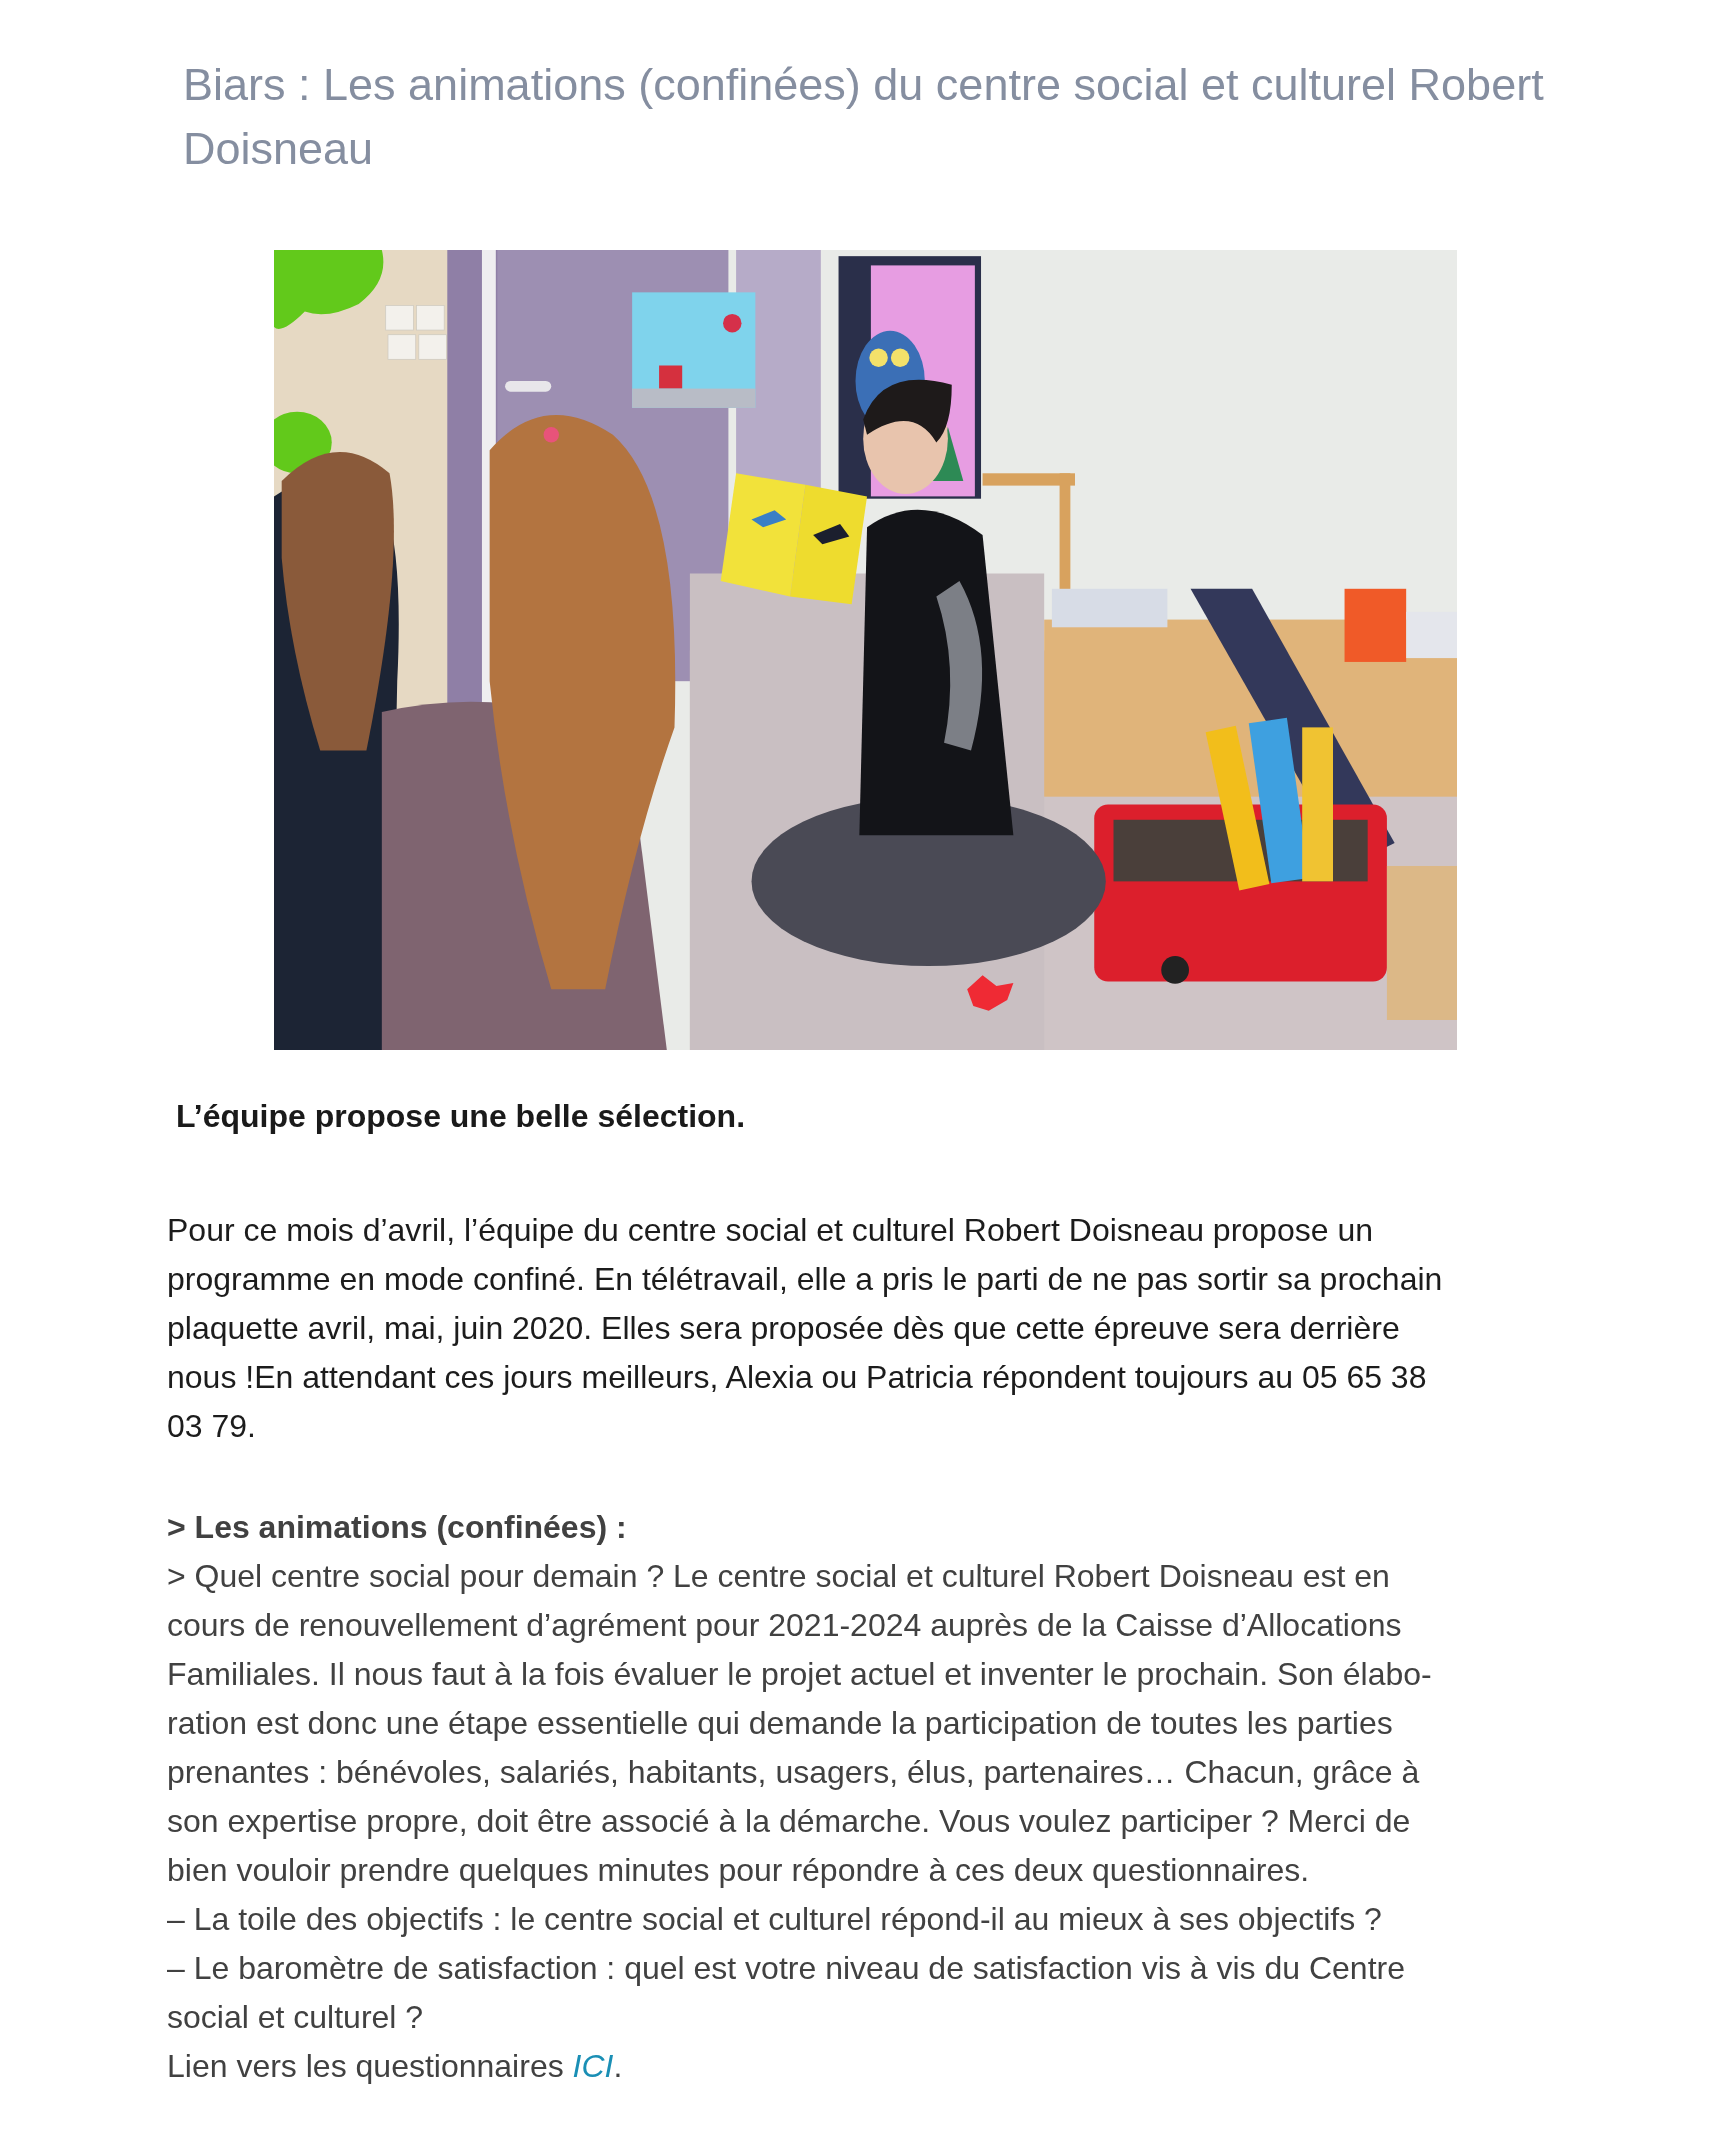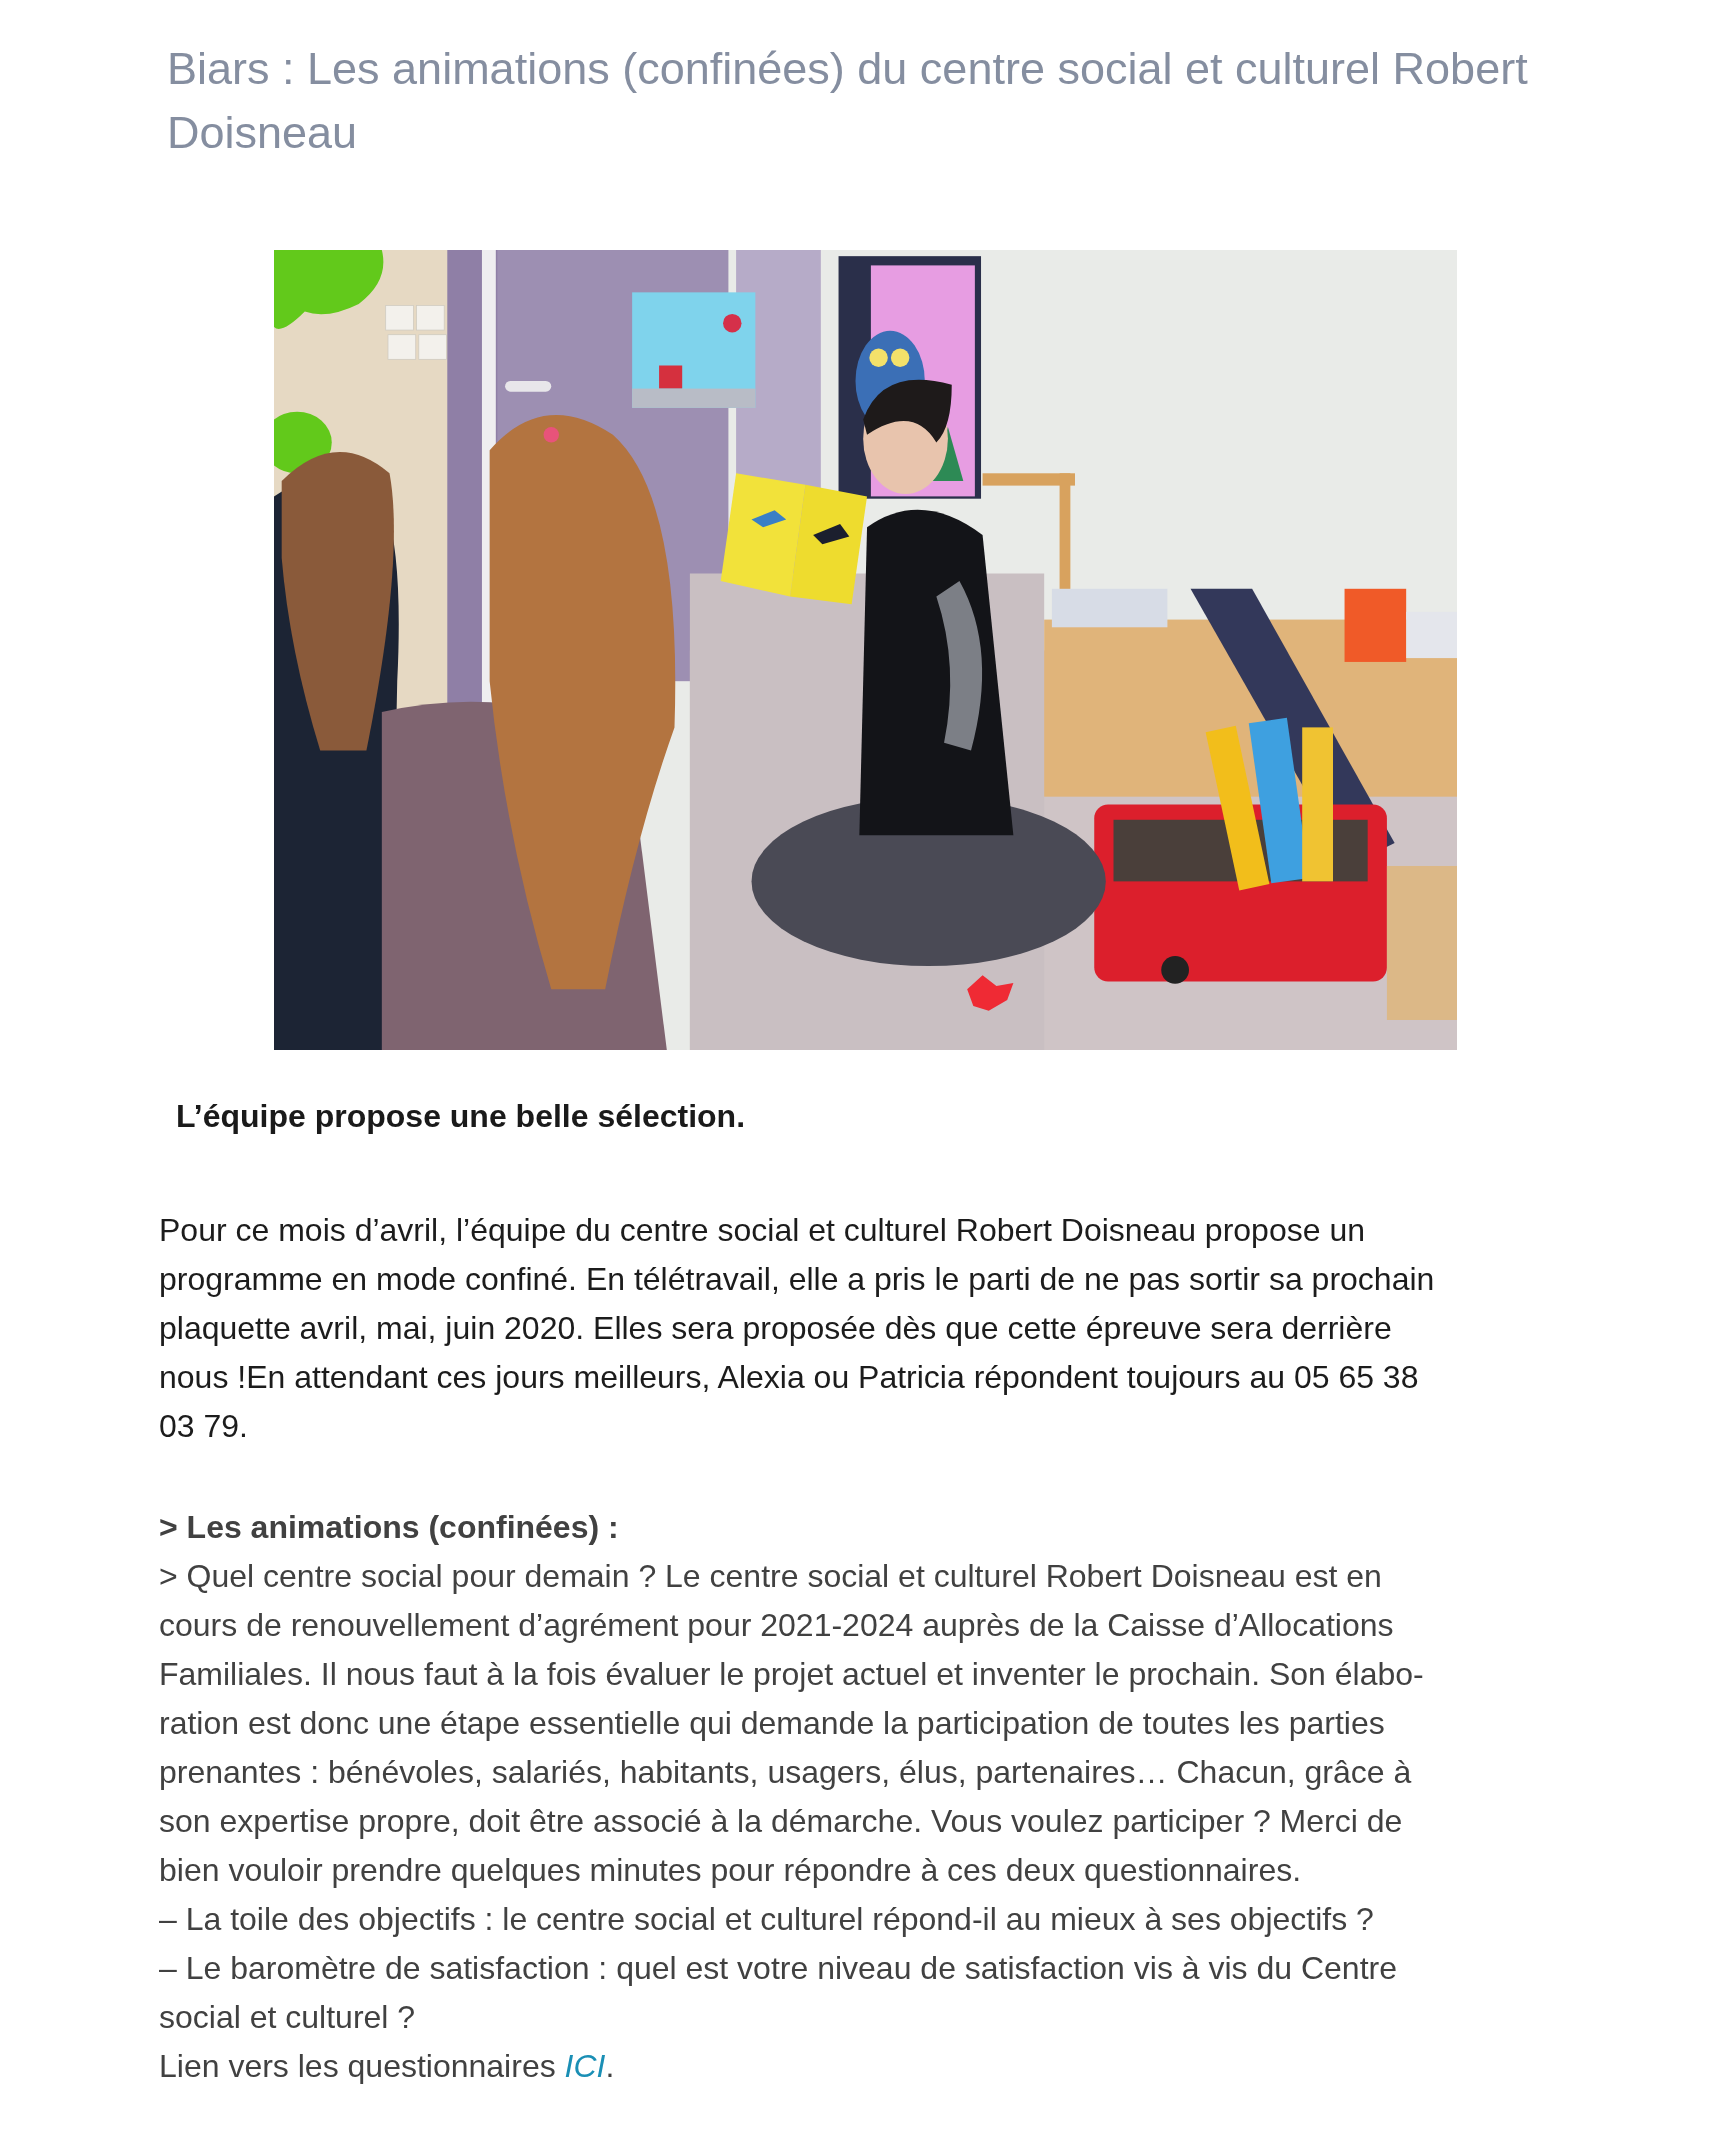--- a/index.html
+++ b/index.html
@@ -1,25 +1,25 @@
 <!DOCTYPE html>
 <html style="font-size:12.3px"><head>
 <meta charset="utf-8">
 <style>
   html, body { margin: 0; padding: 0; background: #ffffff; }
   body { width: 1731px; height: 2129px; position: relative; overflow: hidden;
          font-family: "Liberation Sans", "DejaVu Sans", sans-serif; }
   .title { position: absolute; left: 167px; top: 37px; width: 1409px;
-           font-size: 45px; line-height: 64px; color: #858ea0; font-weight: normal; margin: 0; }
+           font-size: 45px; line-height: 64px; color: #858ea0; font-weight: normal; margin: 16px; }
   .title .ln { display: block; white-space: nowrap; }
   .photo { position: absolute; left: 274px; top: 250px; width: 1183px; height: 800px; overflow: hidden; background: #d8d2d4; }
   .photo svg { display: block; width: 100%; height: 100%; }
   .caption { position: absolute; left: 167px; top: 1084px; font-size: 32px; line-height: 46px;
              font-weight: bold; color: #1a1a1a; white-space: nowrap; margin: 9px; }
-  .para { position: absolute; left: 159px; width: 1409px; font-size: 32px; line-height: 49px; margin: 0; }
+  .para { position: absolute; left: 167px; width: 1409px; font-size: 32px; line-height: 49px; margin: 0; }
   .para .ln { display: block; white-space: nowrap; }
   .p1 { top: 1206px; color: #1c1c1c; }
   .p2 { top: 1503px; color: #414141; }
   .p2 .heading { font-weight: bold; }
   .link { color: #1a8fb5; text-decoration: none; cursor: pointer; font-style: italic; }
 </style>
 </head>
 <body>
 
 <h1 class="title">

